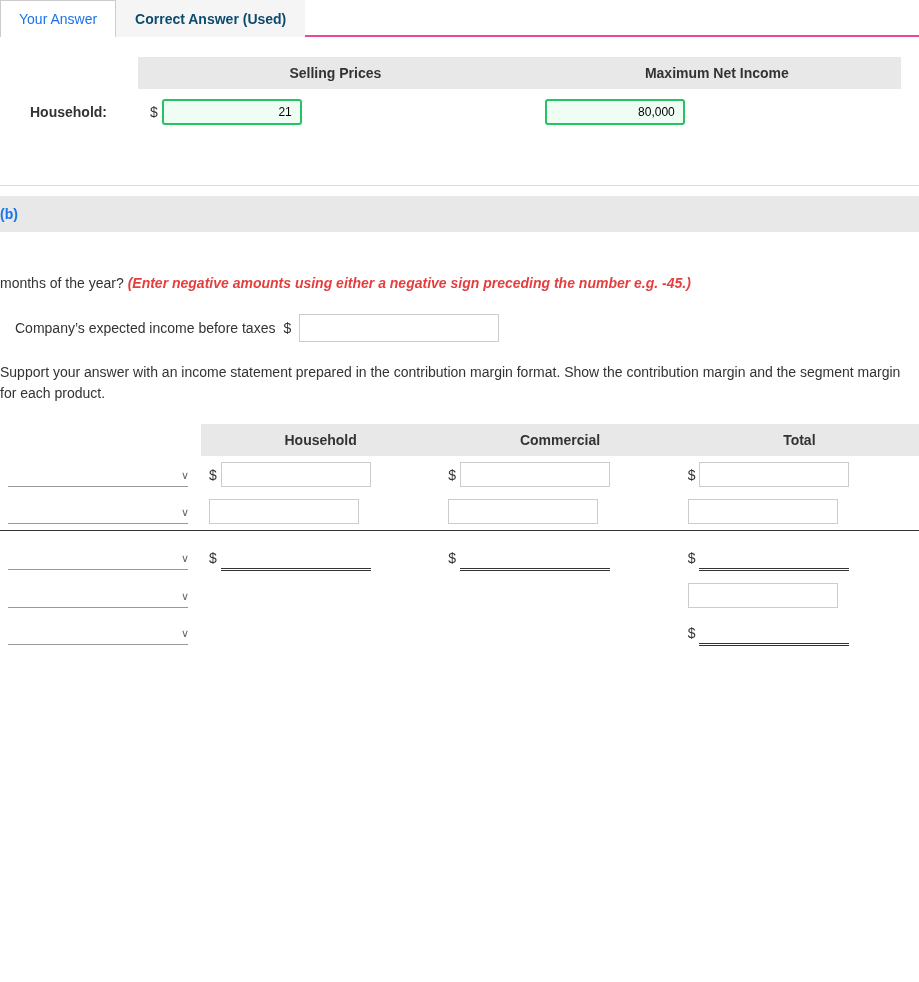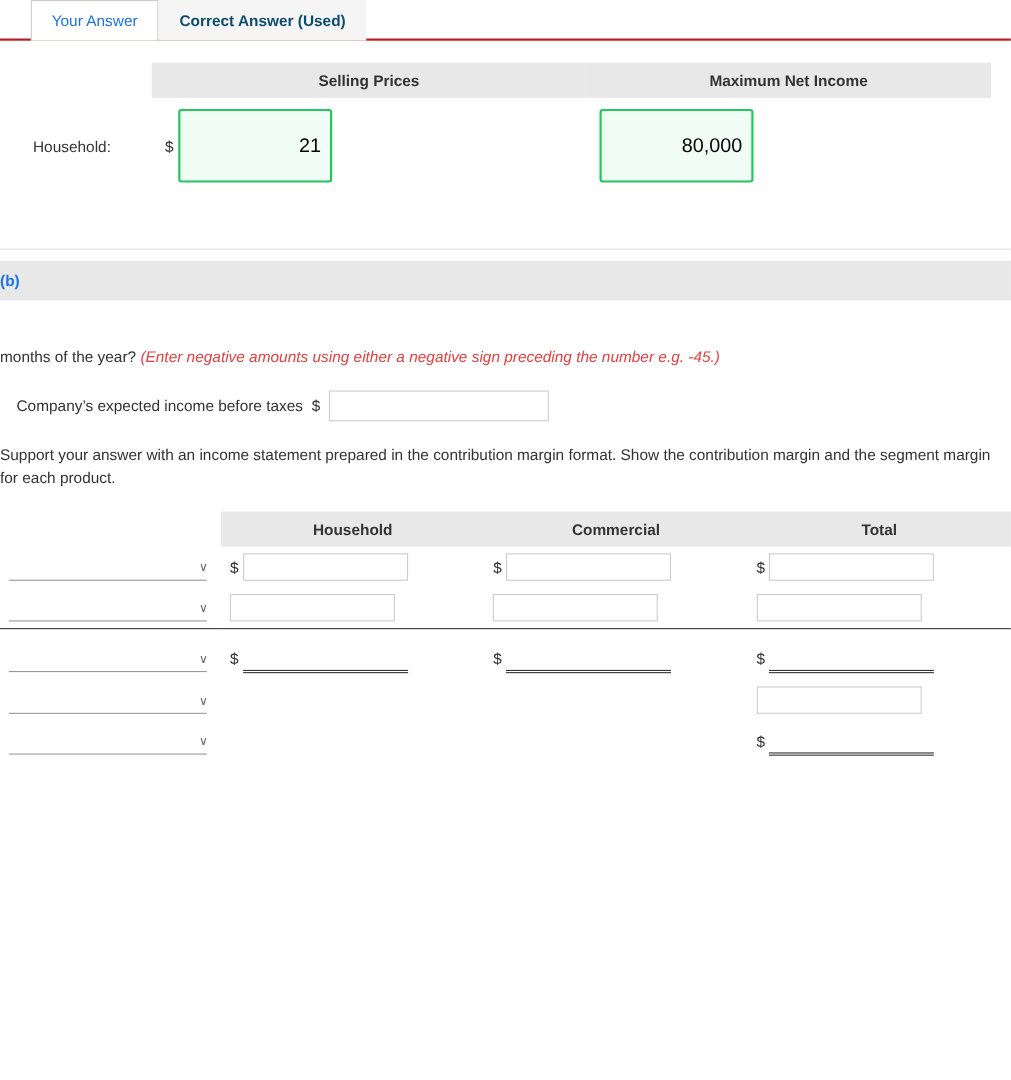--- a/index.html
+++ b/index.html
@@ -1,19 +1,19 @@
 <!DOCTYPE html>
 <html><head>
   <meta charset="utf-8">
   <style>
     * { box-sizing: border-box; margin: 0; padding: 0; }
     body { font-family: Arial, sans-serif; font-size: 14px; color: #333; background: #fff; width: 919px; }
 
     
-    .tabs { display: flex; border-bottom: 2px solid #b91c1c; padding-left: 28px; }
+    .tabs { display: flex; border-bottom: 2px solid #ec4899; }
     .tab {
       padding: 10px 18px;
       cursor: pointer;
       font-size: 14px;
       border: 1px solid transparent;
       border-bottom: none;
       margin-bottom: -2px;
     }
     .tab.active {
       color: #1a73e8;
@@ -44,35 +44,35 @@
       padding: 8px 10px;
       text-align: center;
       font-weight: bold;
       font-size: 14px;
     }
     .part-a-table th:first-child { background: transparent; }
     .part-a-table td {
       padding: 10px 12px;
       vertical-align: middle;
     }
-    .part-a-table td:first-child { font-size: 14px; width: 120px; }
+    .part-a-table td:first-child { font-size: 14px; width: 120px; font-weight: bold; }
 
     .input-with-dollar {
       display: flex;
       align-items: center;
       gap: 4px;
     }
     .dollar-sign { font-size: 14px; }
 
     
     .green-outlined {
       border: 2px solid #22c55e;
       border-radius: 3px;
-      padding: 21px 8px;
-      font-size: 18px;
+      padding: 4px 8px;
+      font-size: 12px;
       width: 140px;
       text-align: right;
       outline: none;
       background: #f0fdf4;
     }
 
     
     .normal-input {
       border: 1px solid #ccc;
       padding: 5px 8px;
@@ -87,21 +87,21 @@
     .section-header {
       background: #e8e8e8;
       padding: 10px 18px;
       margin: 0 -18px;
       font-size: 14px;
       color: #1a73e8;
       font-weight: bold;
       margin-bottom: 20px;
     }
 
-    .red-italic { color: #e53e3e; font-style: italic; font-weight: normal; }
+    .red-italic { color: #e53e3e; font-style: italic; font-weight: bold; }
 
     .income-row {
       display: flex;
       align-items: center;
       gap: 8px;
       margin: 20px 0;
       padding-left: 15px;
     }
     .income-label { font-size: 14px; }
 

